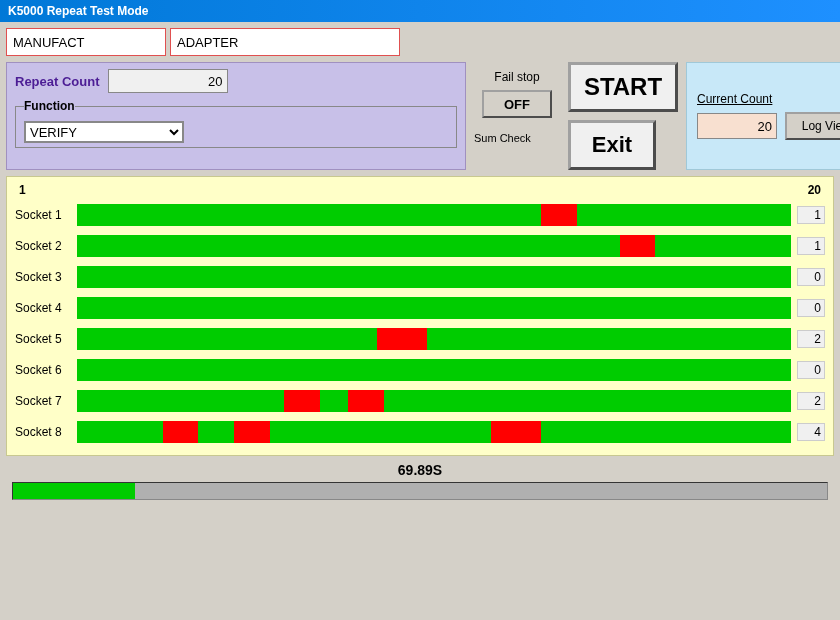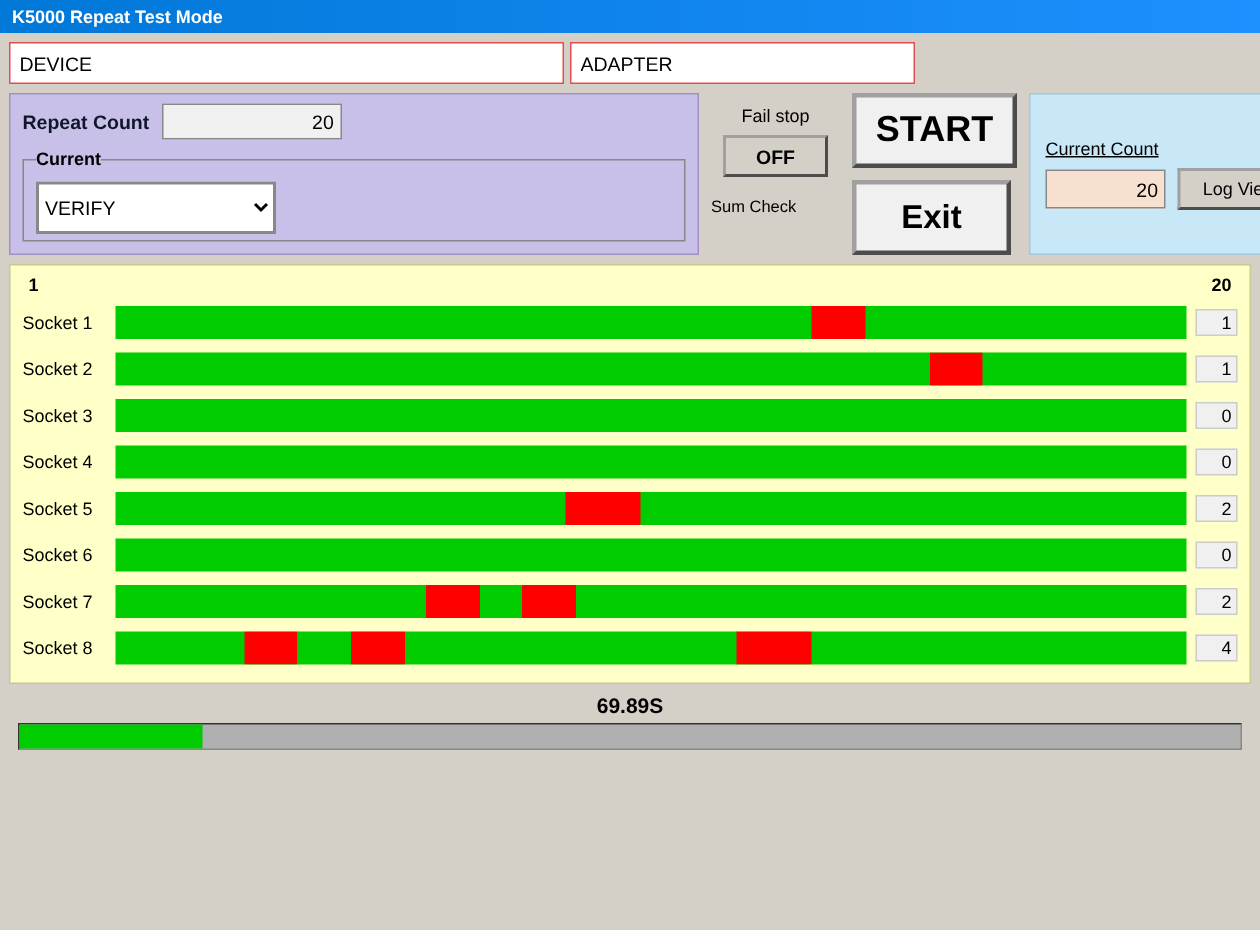--- a/index.html
+++ b/index.html
@@ -49,21 +49,21 @@
     }
     .repeat-count-row {
       display: flex;
       align-items: center;
       gap: 8px;
       margin-bottom: 6px;
     }
     .repeat-count-label {
       font-weight: bold;
       font-size: 13px;
-      color: #0f172a;
+      color: #4c1d95;
     }
     .repeat-count-input {
       border: 1px solid #888;
       background: #f0f0f0;
       padding: 2px 4px;
       text-align: right;
       width: 120px;
       height: 24px;
       font-size: 13px;
     }
@@ -72,21 +72,21 @@
       padding: 4px 8px;
       background: #c8c0e8;
     }
     .function-legend {
       font-weight: bold;
       font-size: 12px;
       margin-bottom: 4px;
     }
     .function-select {
       width: 160px;
-      height: 35px;
+      height: 22px;
       font-size: 13px;
       background: white;
       border: 2px solid #888;
     }
 
     .fail-stop-panel {
       display: flex;
       flex-direction: column;
       align-items: center;
       justify-content: flex-start;
@@ -142,21 +142,21 @@
     .start-button {
       width: 110px;
       height: 50px;
       background: #f0f0f0;
       border: 3px outset #a0a0a0;
       font-size: 24px;
       font-weight: bold;
       cursor: pointer;
     }
     .exit-button {
-      width: 106px;
+      width: 88px;
       height: 50px;
       background: #f0f0f0;
       border: 3px outset #a0a0a0;
       font-size: 22px;
       font-weight: bold;
       cursor: pointer;
     }
 
     .current-count-panel {
       background: #c8e8f8;
@@ -273,33 +273,33 @@
 </head>
 <body>
 
 <div class="title-bar">
   <span>K5000 Repeat Test Mode</span>
 </div>
 
 <div class="main-content">
 
   <div class="top-inputs">
-    <input class="top-input top-input-device" value="DEVICE" style="">
+    <input class="top-input top-input-manufact" value="MANUFACT" style="">
     <input class="top-input top-input-adapter" value="ADAPTER" style="">
   </div>
 
   <div class="middle-section">
 
     <div class="left-panel">
       <div class="repeat-count-row">
         <span class="repeat-count-label">Repeat Count</span>
         <input class="repeat-count-input" value="20" style="">
       </div>
       <fieldset class="function-group">
-        <legend class="function-legend">Current</legend>
+        <legend class="function-legend">Function</legend>
         <select class="function-select">
           <option>VERIFY</option>
           <option>PROGRAM</option>
           <option>READ</option>
         </select>
       </fieldset>
     </div>
 
     <div style="display:flex; flex-direction:column; justify-content:flex-start; gap:10px; padding:4px 0;">
       <div class="fail-stop-panel">

